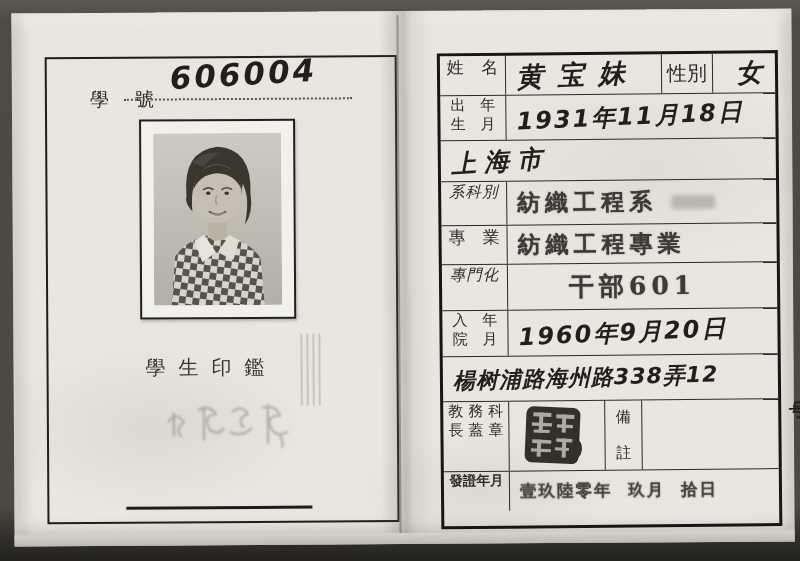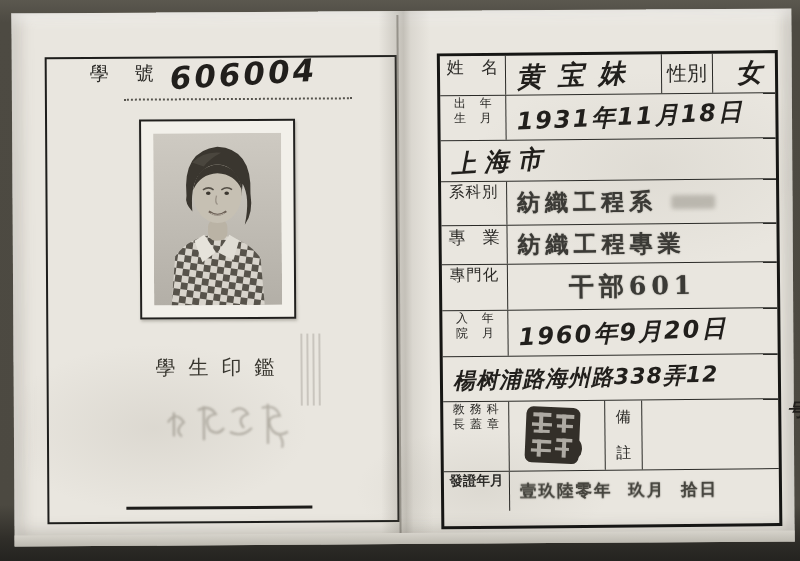--- a/index.html
+++ b/index.html
@@ -23,48 +23,48 @@
   }
   .card-bottom-edge{position:absolute;left:0;bottom:0;width:100%;height:11px;
     background:linear-gradient(180deg,#d6d3cb,#bdbab1);}
   .spine{position:absolute;left:367px;top:0;width:52px;height:100%;
     background:linear-gradient(90deg,transparent 0%,rgba(110,105,95,.30) 48%,rgba(110,105,95,.12) 62%,transparent 100%);}
   .spine-line{position:absolute;left:385px;top:4px;width:2px;height:98%;background:rgba(85,80,72,.45);}
 
   
   .lframe{position:absolute;left:33px;top:44px;width:352px;height:467px;
     border:2.5px solid #1e1e1c;box-sizing:border-box;}
-  .sn-label{position:absolute;left:78px;top:48px;font-size:19px;letter-spacing:10px;color:#2b2a27;}
+  .sn-label{position:absolute;left:78px;top:74px;font-size:19px;letter-spacing:10px;color:#2b2a27;}
   .sn-dotline{position:absolute;left:112px;top:58px;width:228px;height:28px;
     border-bottom:2px dotted #55534d;}
   .hand{font-family:"DejaVu Sans","Liberation Sans",sans-serif;font-style:italic;color:#211f1c;}
   .sn-value{position:absolute;left:158px;top:44px;font-size:31px;letter-spacing:3px;transform:rotate(-3deg);font-weight:600;}
   .photo-frame{position:absolute;left:127px;top:107px;width:156px;height:200px;
     border:2px solid #21201e;background:#f2f0ea;box-sizing:border-box;padding:12px;
     box-shadow:1px 2px 3px rgba(90,85,75,.35);}
   .photo-frame svg{display:block;width:100%;height:100%;}
-  .seal-caption{position:absolute;left:142px;top:342px;width:160px;font-size:20px;
+  .seal-caption{position:absolute;left:132px;top:342px;width:160px;font-size:20px;
     letter-spacing:13px;color:#38362f;white-space:nowrap;}
   .imprint{position:absolute;left:146px;top:380px;width:144px;height:66px;opacity:.55;filter:blur(1.2px);}
   .streaks{position:absolute;left:287px;top:322px;width:24px;height:72px;opacity:.22;filter:blur(.6px);
     background:repeating-linear-gradient(90deg,#5a554b 0 2px,transparent 2px 6px);}
   .sig-line{position:absolute;left:112px;top:494px;width:186px;height:2.5px;background:#1d1c1a;}
 
   
   .rtable{position:absolute;left:426px;top:42px;width:341px;height:476px;
     border:3px solid #161614;box-sizing:border-box;display:flex;flex-direction:column;
     transform:rotate(-0.2deg);}
   .trow{display:flex;border-bottom:1.5px solid #2a2a27;box-sizing:border-box;position:relative;}
   .trow:last-child{border-bottom:none;}
   .lcell{width:66px;min-width:66px;border-right:1.5px solid #2a2a27;display:flex;flex-direction:column;
     align-items:center;justify-content:flex-start;color:#2b2a27;box-sizing:border-box;}
   .lbl{font-size:17px;letter-spacing:6px;text-indent:6px;}
-  .lbl3{font-size:15.5px;letter-spacing:1px;}
+  .lbl3{font-size:15.5px;letter-spacing:1px;font-style:italic;}
   .lbl4{font-size:13.5px;letter-spacing:0;font-weight:bold;}
-  .lbl-line{font-size:12px;letter-spacing:5px;text-indent:5px;line-height:1.25;}
+  .lbl-line{font-size:15px;letter-spacing:5px;text-indent:5px;line-height:1.25;}
   .vcell{flex:1;display:flex;align-items:center;padding-left:10px;box-sizing:border-box;overflow:visible;}
   .midlab{width:52px;min-width:52px;border-left:1.5px solid #2a2a27;border-right:1.5px solid #2a2a27;
     display:flex;align-items:center;justify-content:center;font-size:20px;color:#2b2a27;box-sizing:border-box;}
   .stamp{font-weight:bold;color:#3b3a36;text-shadow:0 0 1.3px #605e56;letter-spacing:5px;}
   .h40{height:40px;} .h45{height:45px;} .h41{height:41px;} .h44{height:44px;}
   .h39{height:39px;} .h46{height:46px;} .h70{height:70px;}
   .name-val{font-size:27px;letter-spacing:14px;transform:rotate(-2deg);font-weight:600;}
   .gender-val{font-size:26px;transform:rotate(-4deg);font-weight:600;margin:0 auto;}
   .birth-val{font-size:24px;letter-spacing:2px;transform:rotate(-2deg);font-weight:600;}
   .origin-val{font-size:25px;letter-spacing:8px;transform:rotate(-3deg);font-weight:600;}

